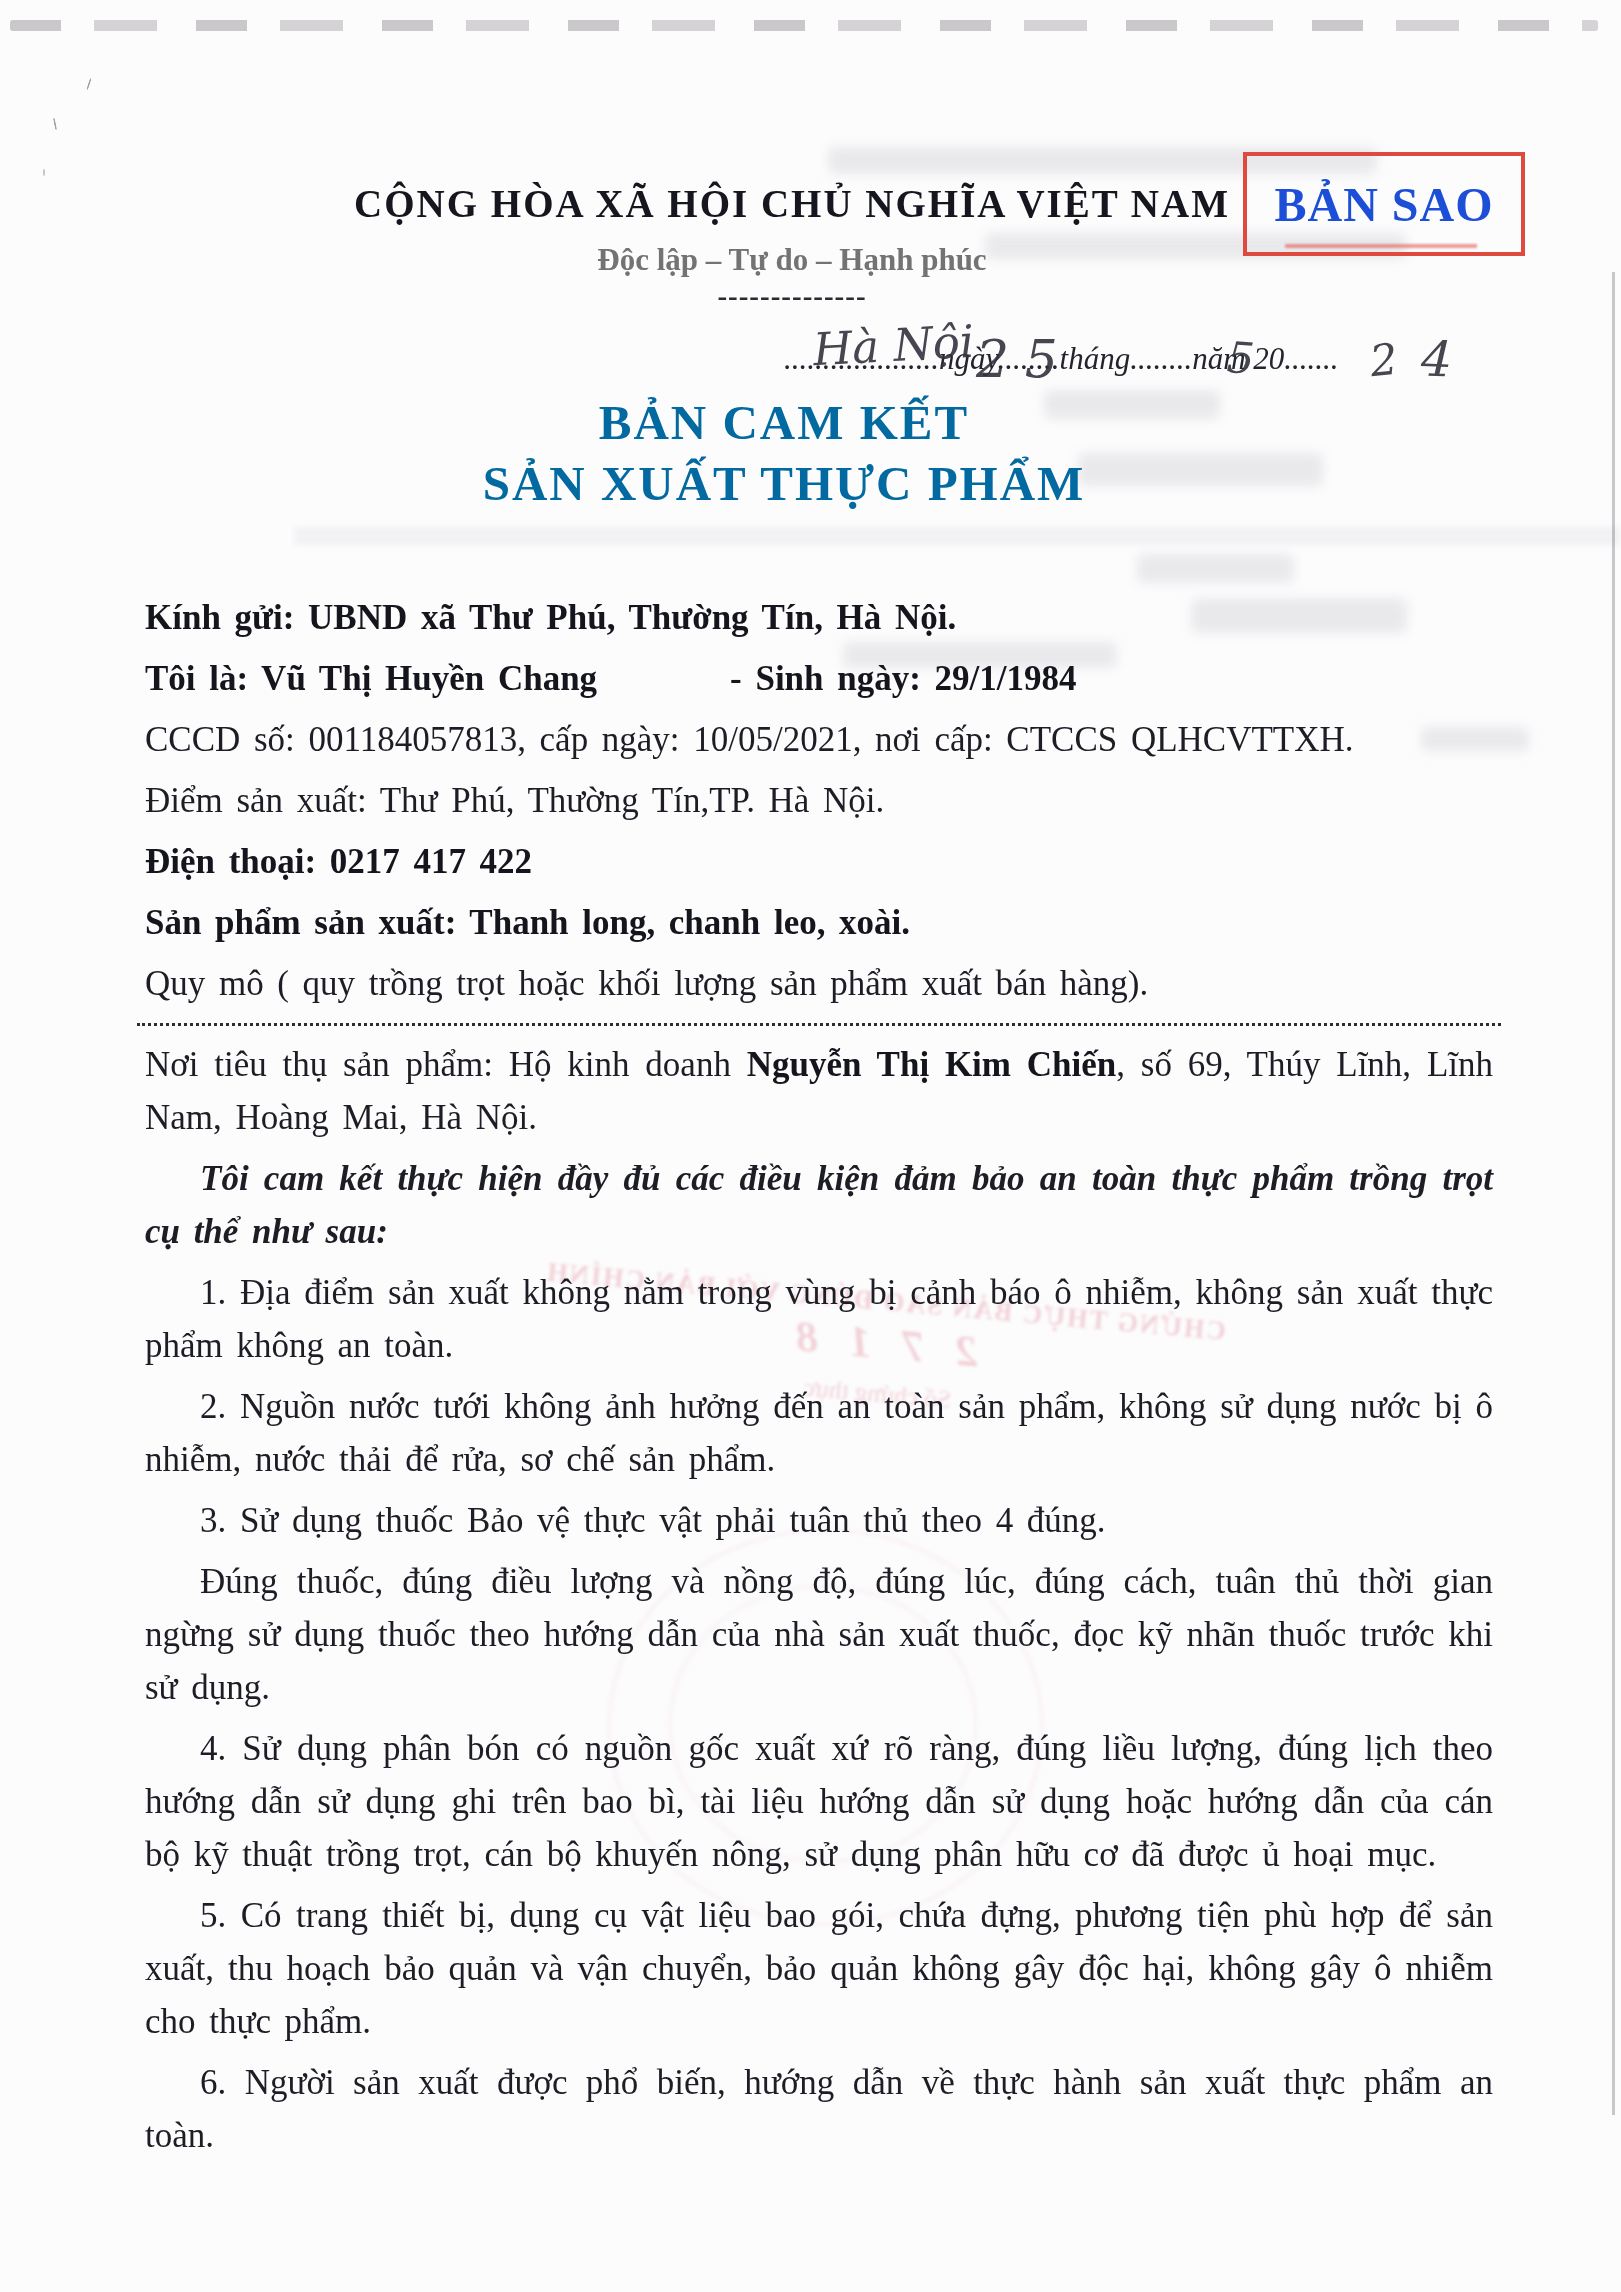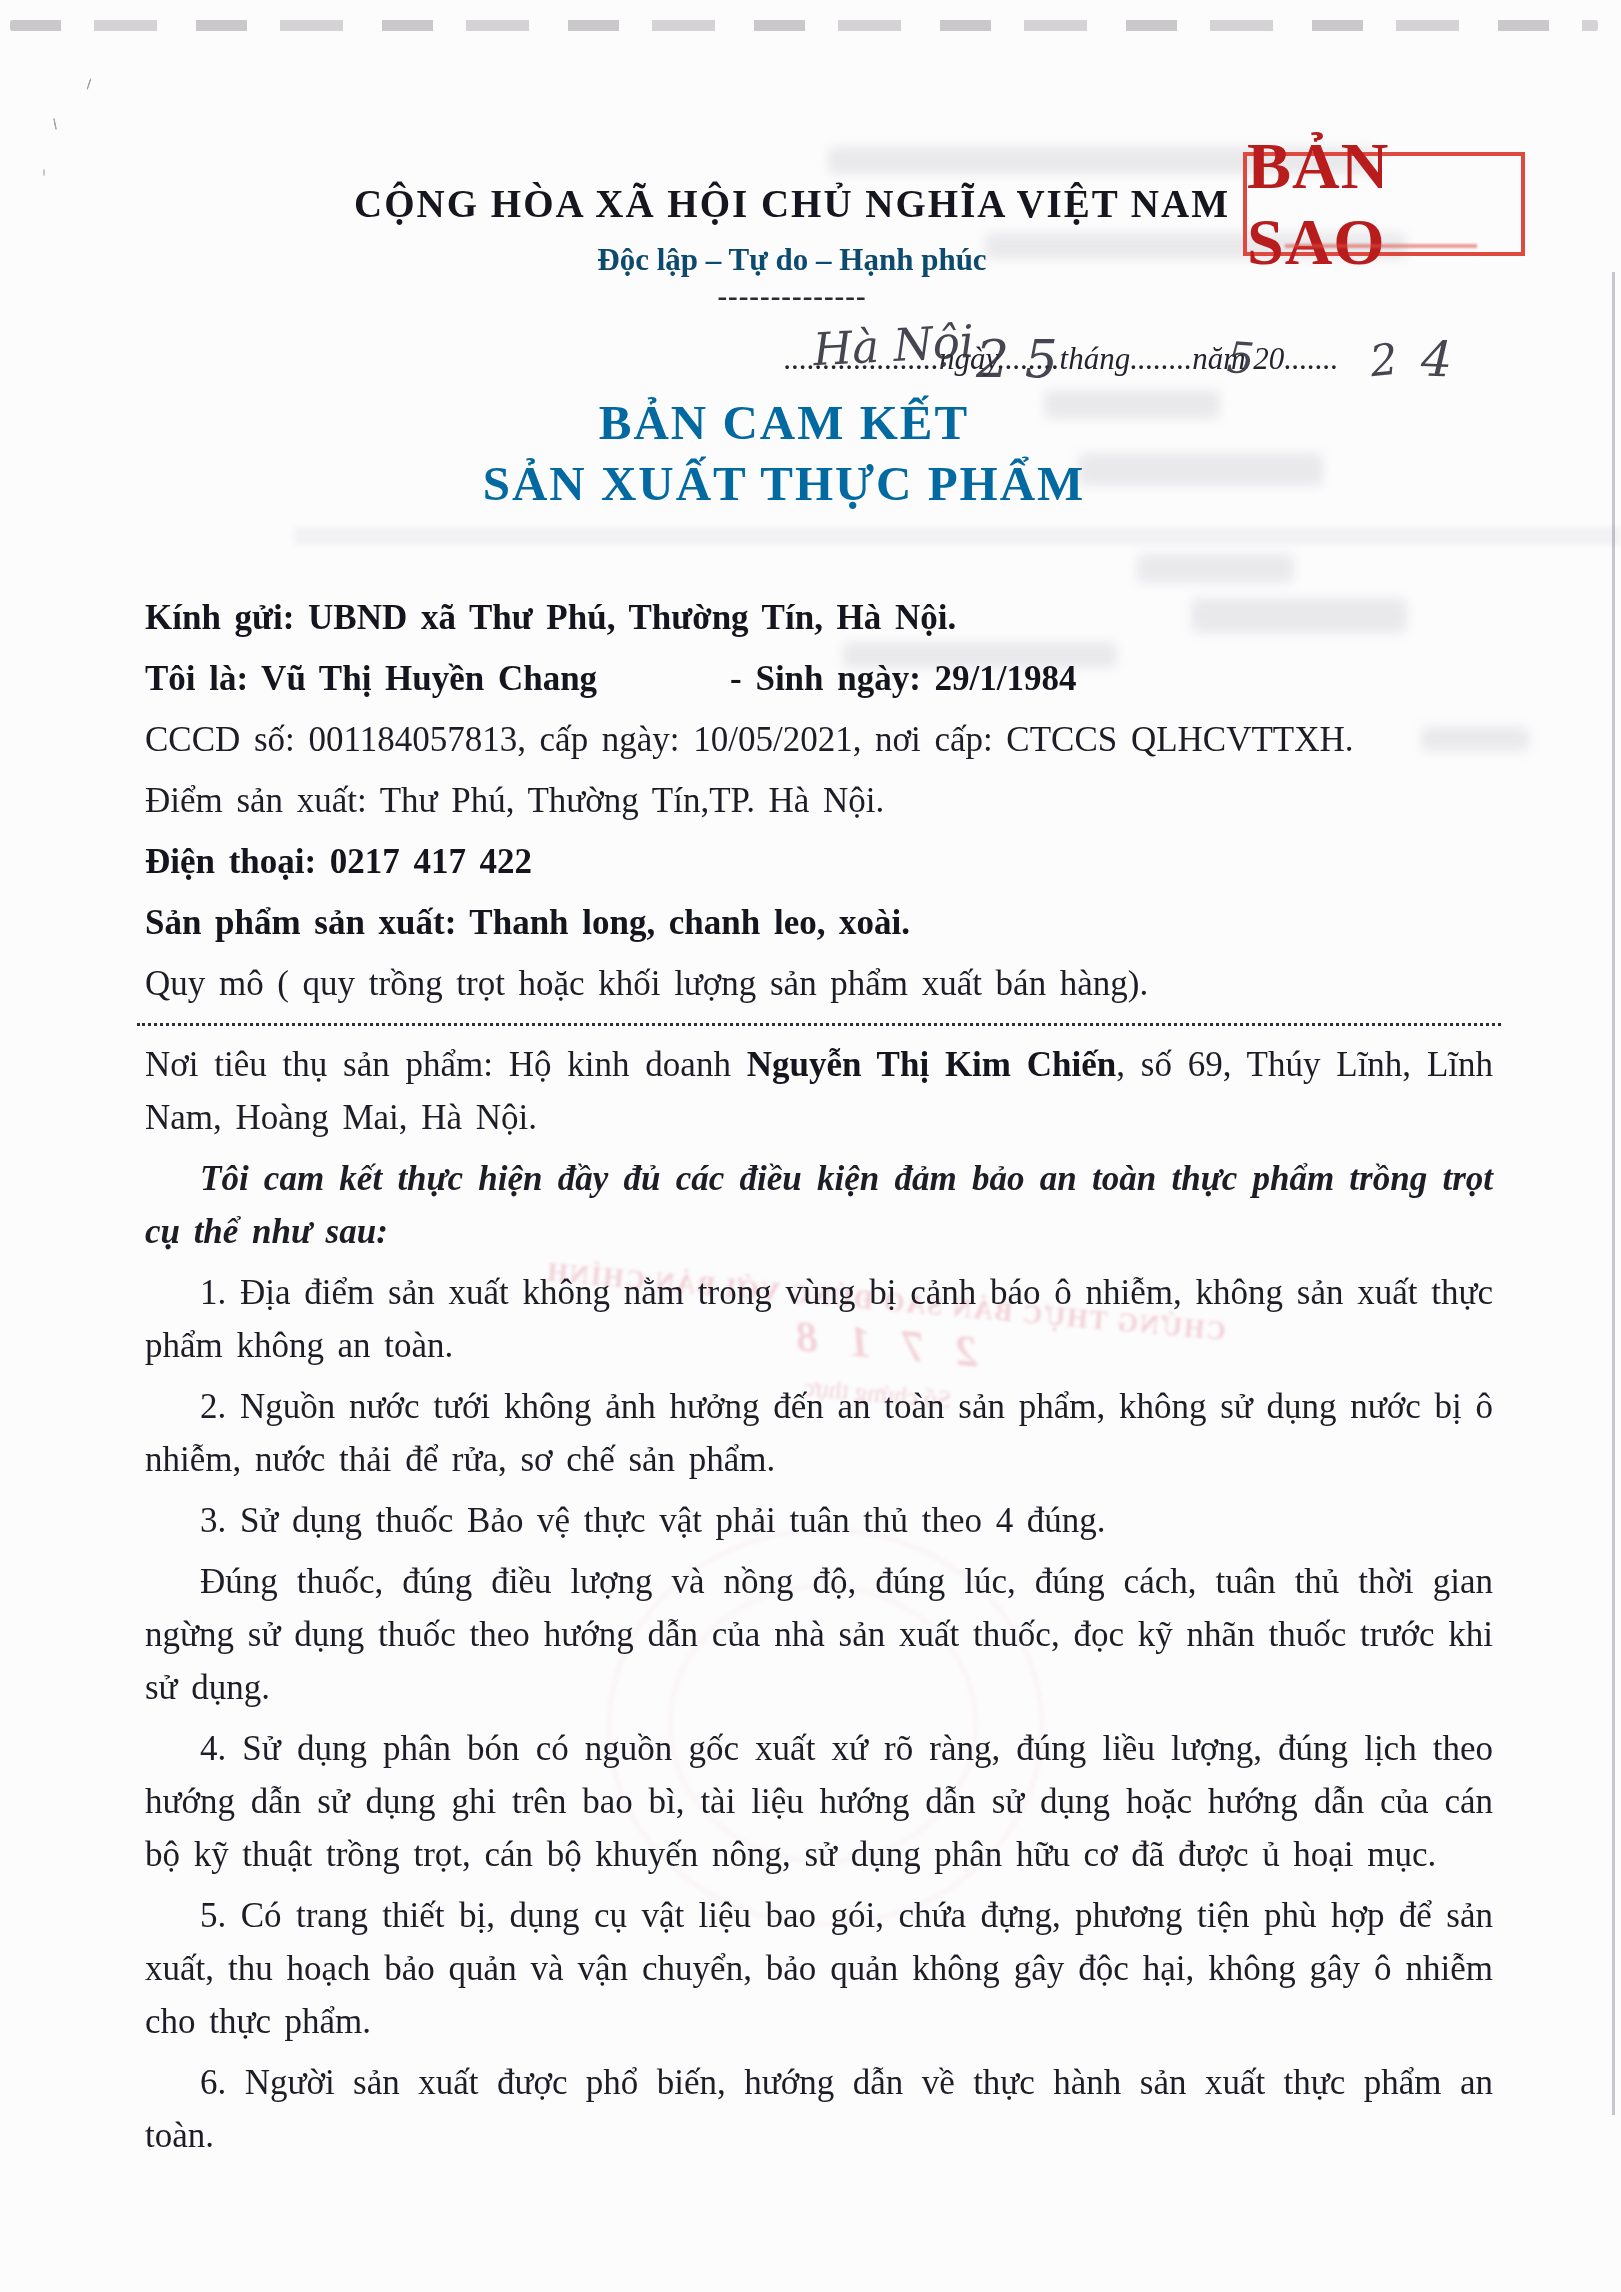--- a/index.html
+++ b/index.html
@@ -38,31 +38,31 @@
     border:2.9px solid rgba(224,138,154,.30);border-radius:50%;
     filter:blur(2px);opacity:.55;
   }
   .bleed-seal-inner{
     position:absolute;left:59px;top:54px;width:304px;height:274px;
     border:2px solid rgba(224,138,154,.28);border-radius:50%;filter:blur(1px);
   }
   
   .header{position:absolute;left:155px;top:181px;width:1274px;text-align:center;}
   .national-title{font-size:39px;font-weight:bold;letter-spacing:2px;color:#16161f;}
-  .motto{font-size:31px;font-weight:bold;margin-top:15.7px;color:#0c4a6e;}
+  .motto{font-size:31px;font-weight:bold;margin-top:15.7px;color:#737373;}
   .motto-sep{font-size:29px;font-weight:bold;letter-spacing:1px;margin-top:2px;color:#2a2a33;}
   
   .stamp{
     position:absolute;left:1243px;top:152px;width:282px;height:104px;
     border:4.9px solid #de4a40;box-sizing:border-box;
     display:flex;align-items:center;justify-content:center;
     background:rgba(255,255,255,.0);
   }
   .stamp .label{
-    font-size:66px;font-weight:bold;color:#b91c1c;letter-spacing:1px;
+    font-size:48px;font-weight:bold;color:#1d4ed8;letter-spacing:1px;
     font-family:"Liberation Serif","DejaVu Serif",serif;
   }
   .stamp .smear{
     position:absolute;left:14%;bottom:3.9px;width:70%;height:3.9px;
     background:rgba(222,74,64,.55);filter:blur(1px);
   }
   
   .dateline{position:absolute;left:784px;top:341px;font-style:italic;font-size:31px;color:#24242e;white-space:nowrap;}
   .hw{
     position:absolute;font-style:italic;color:#33333f;opacity:.9;

